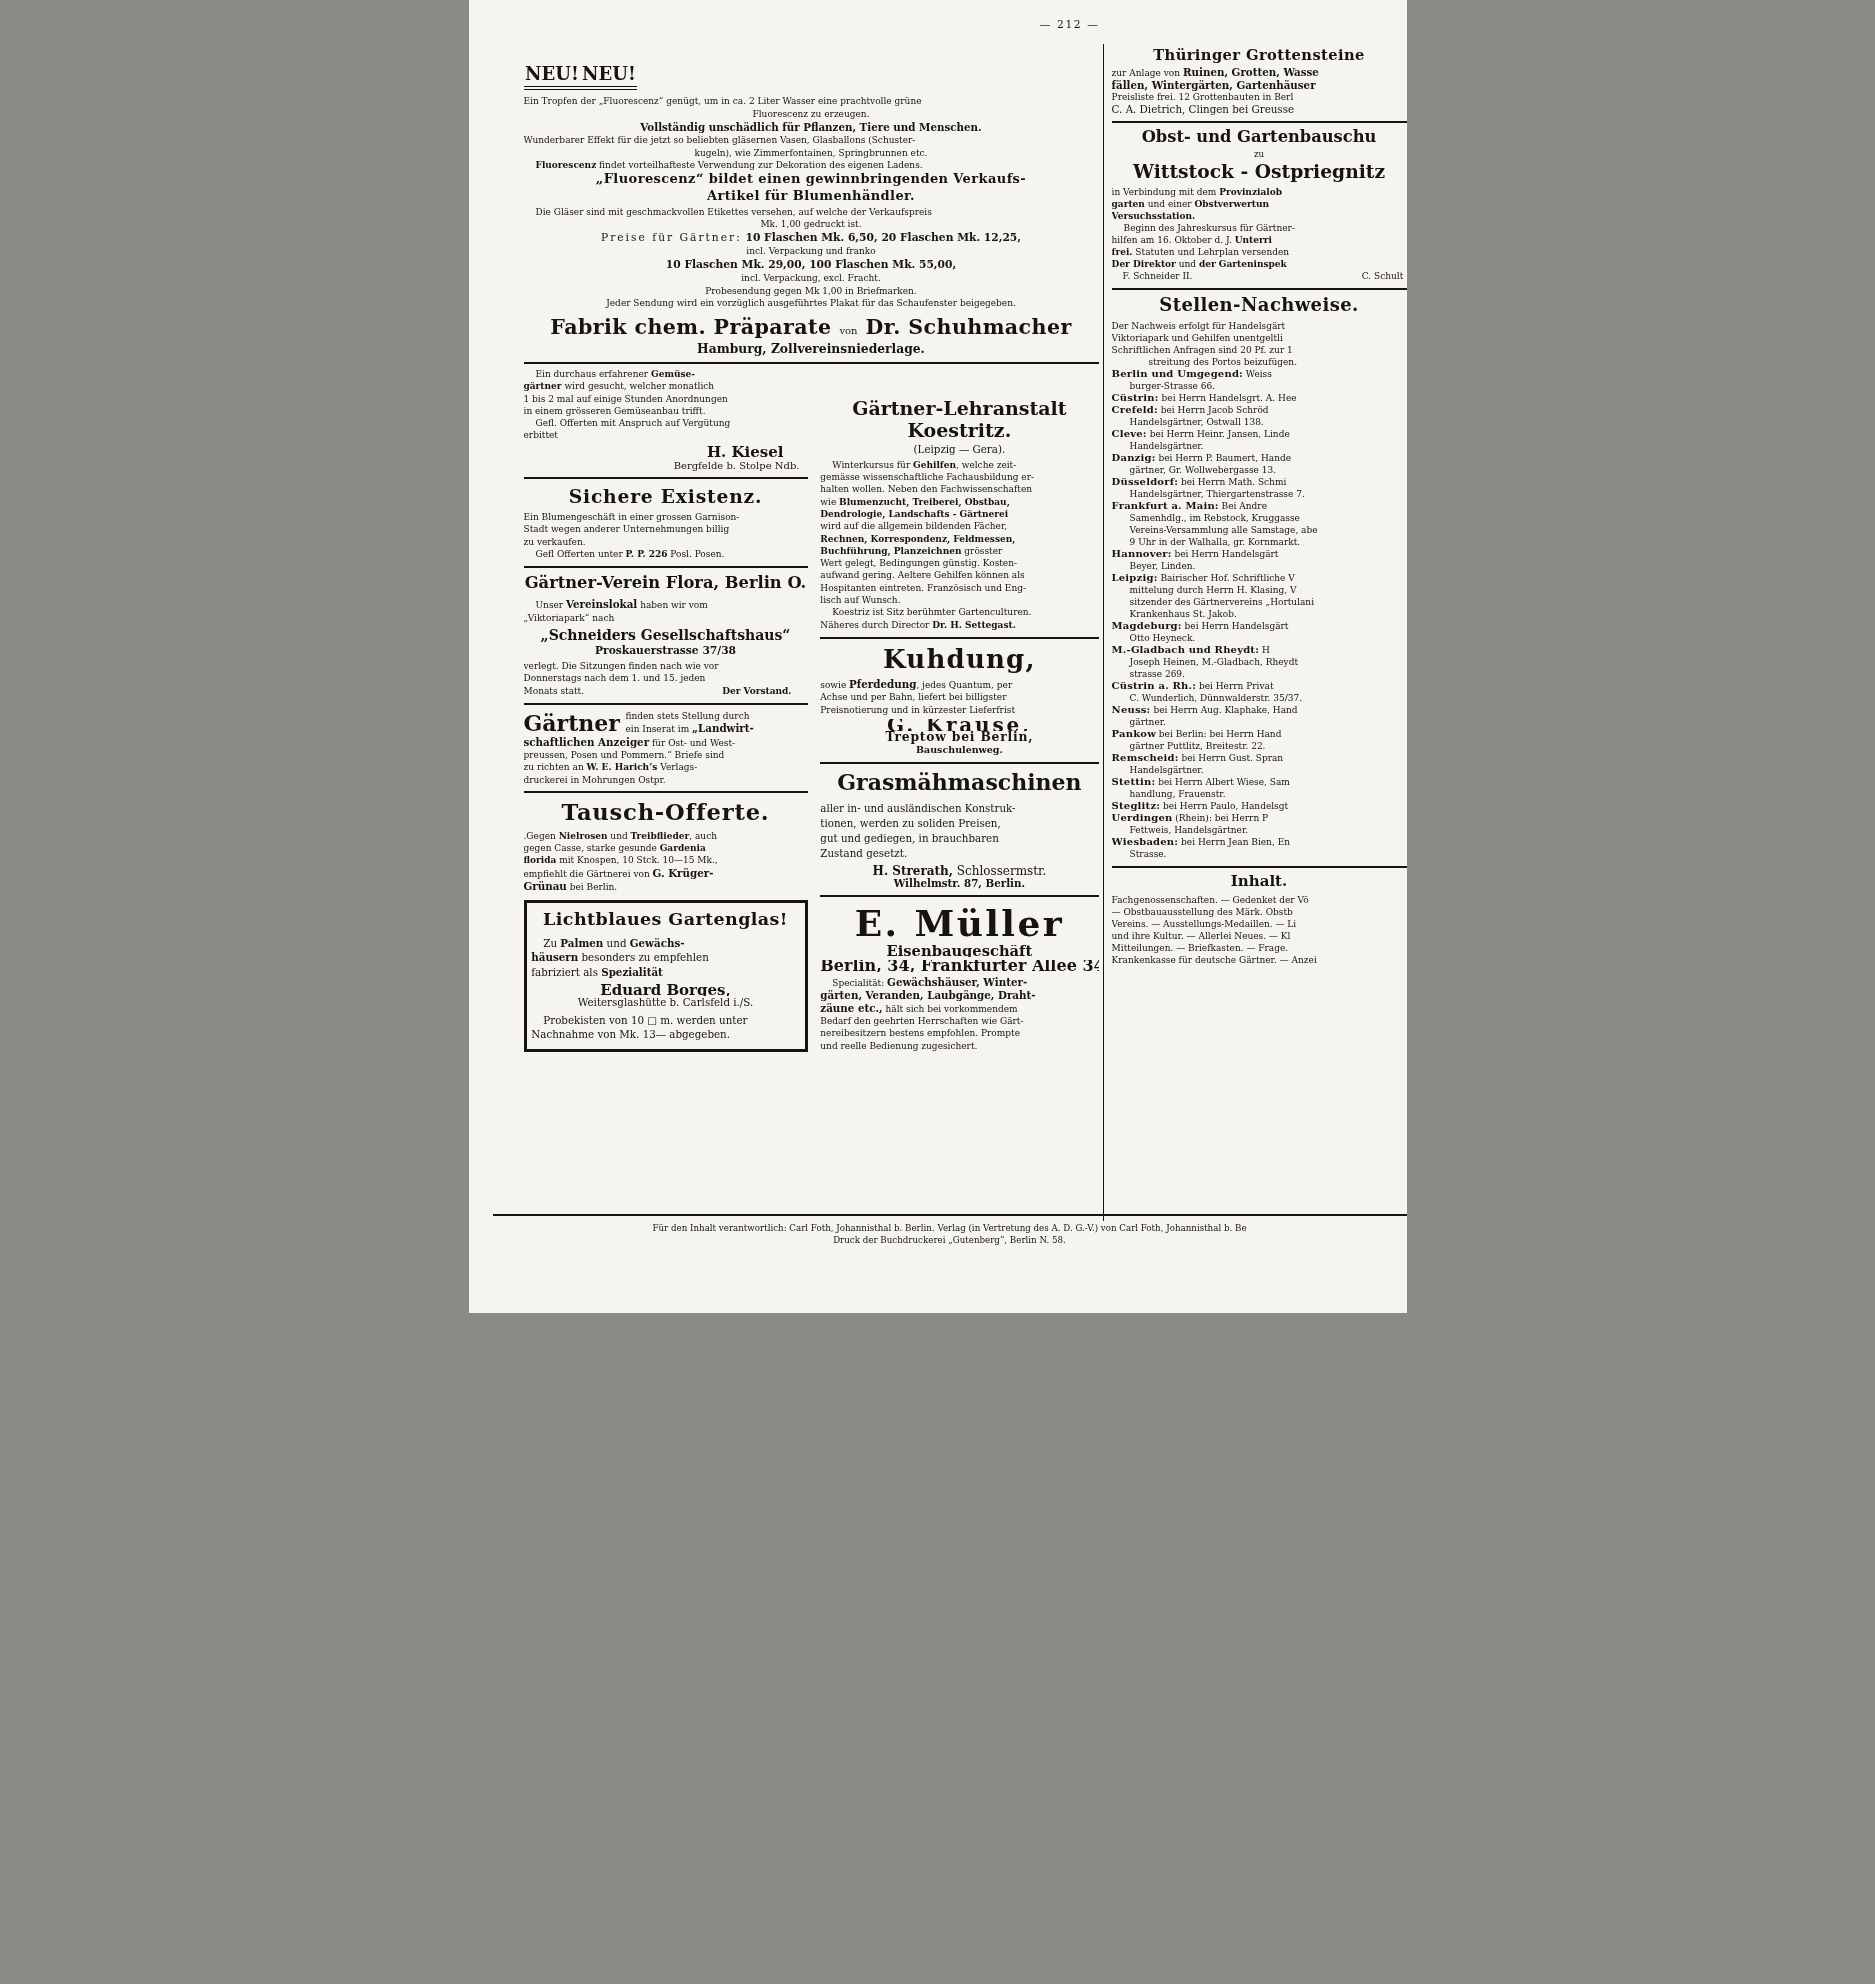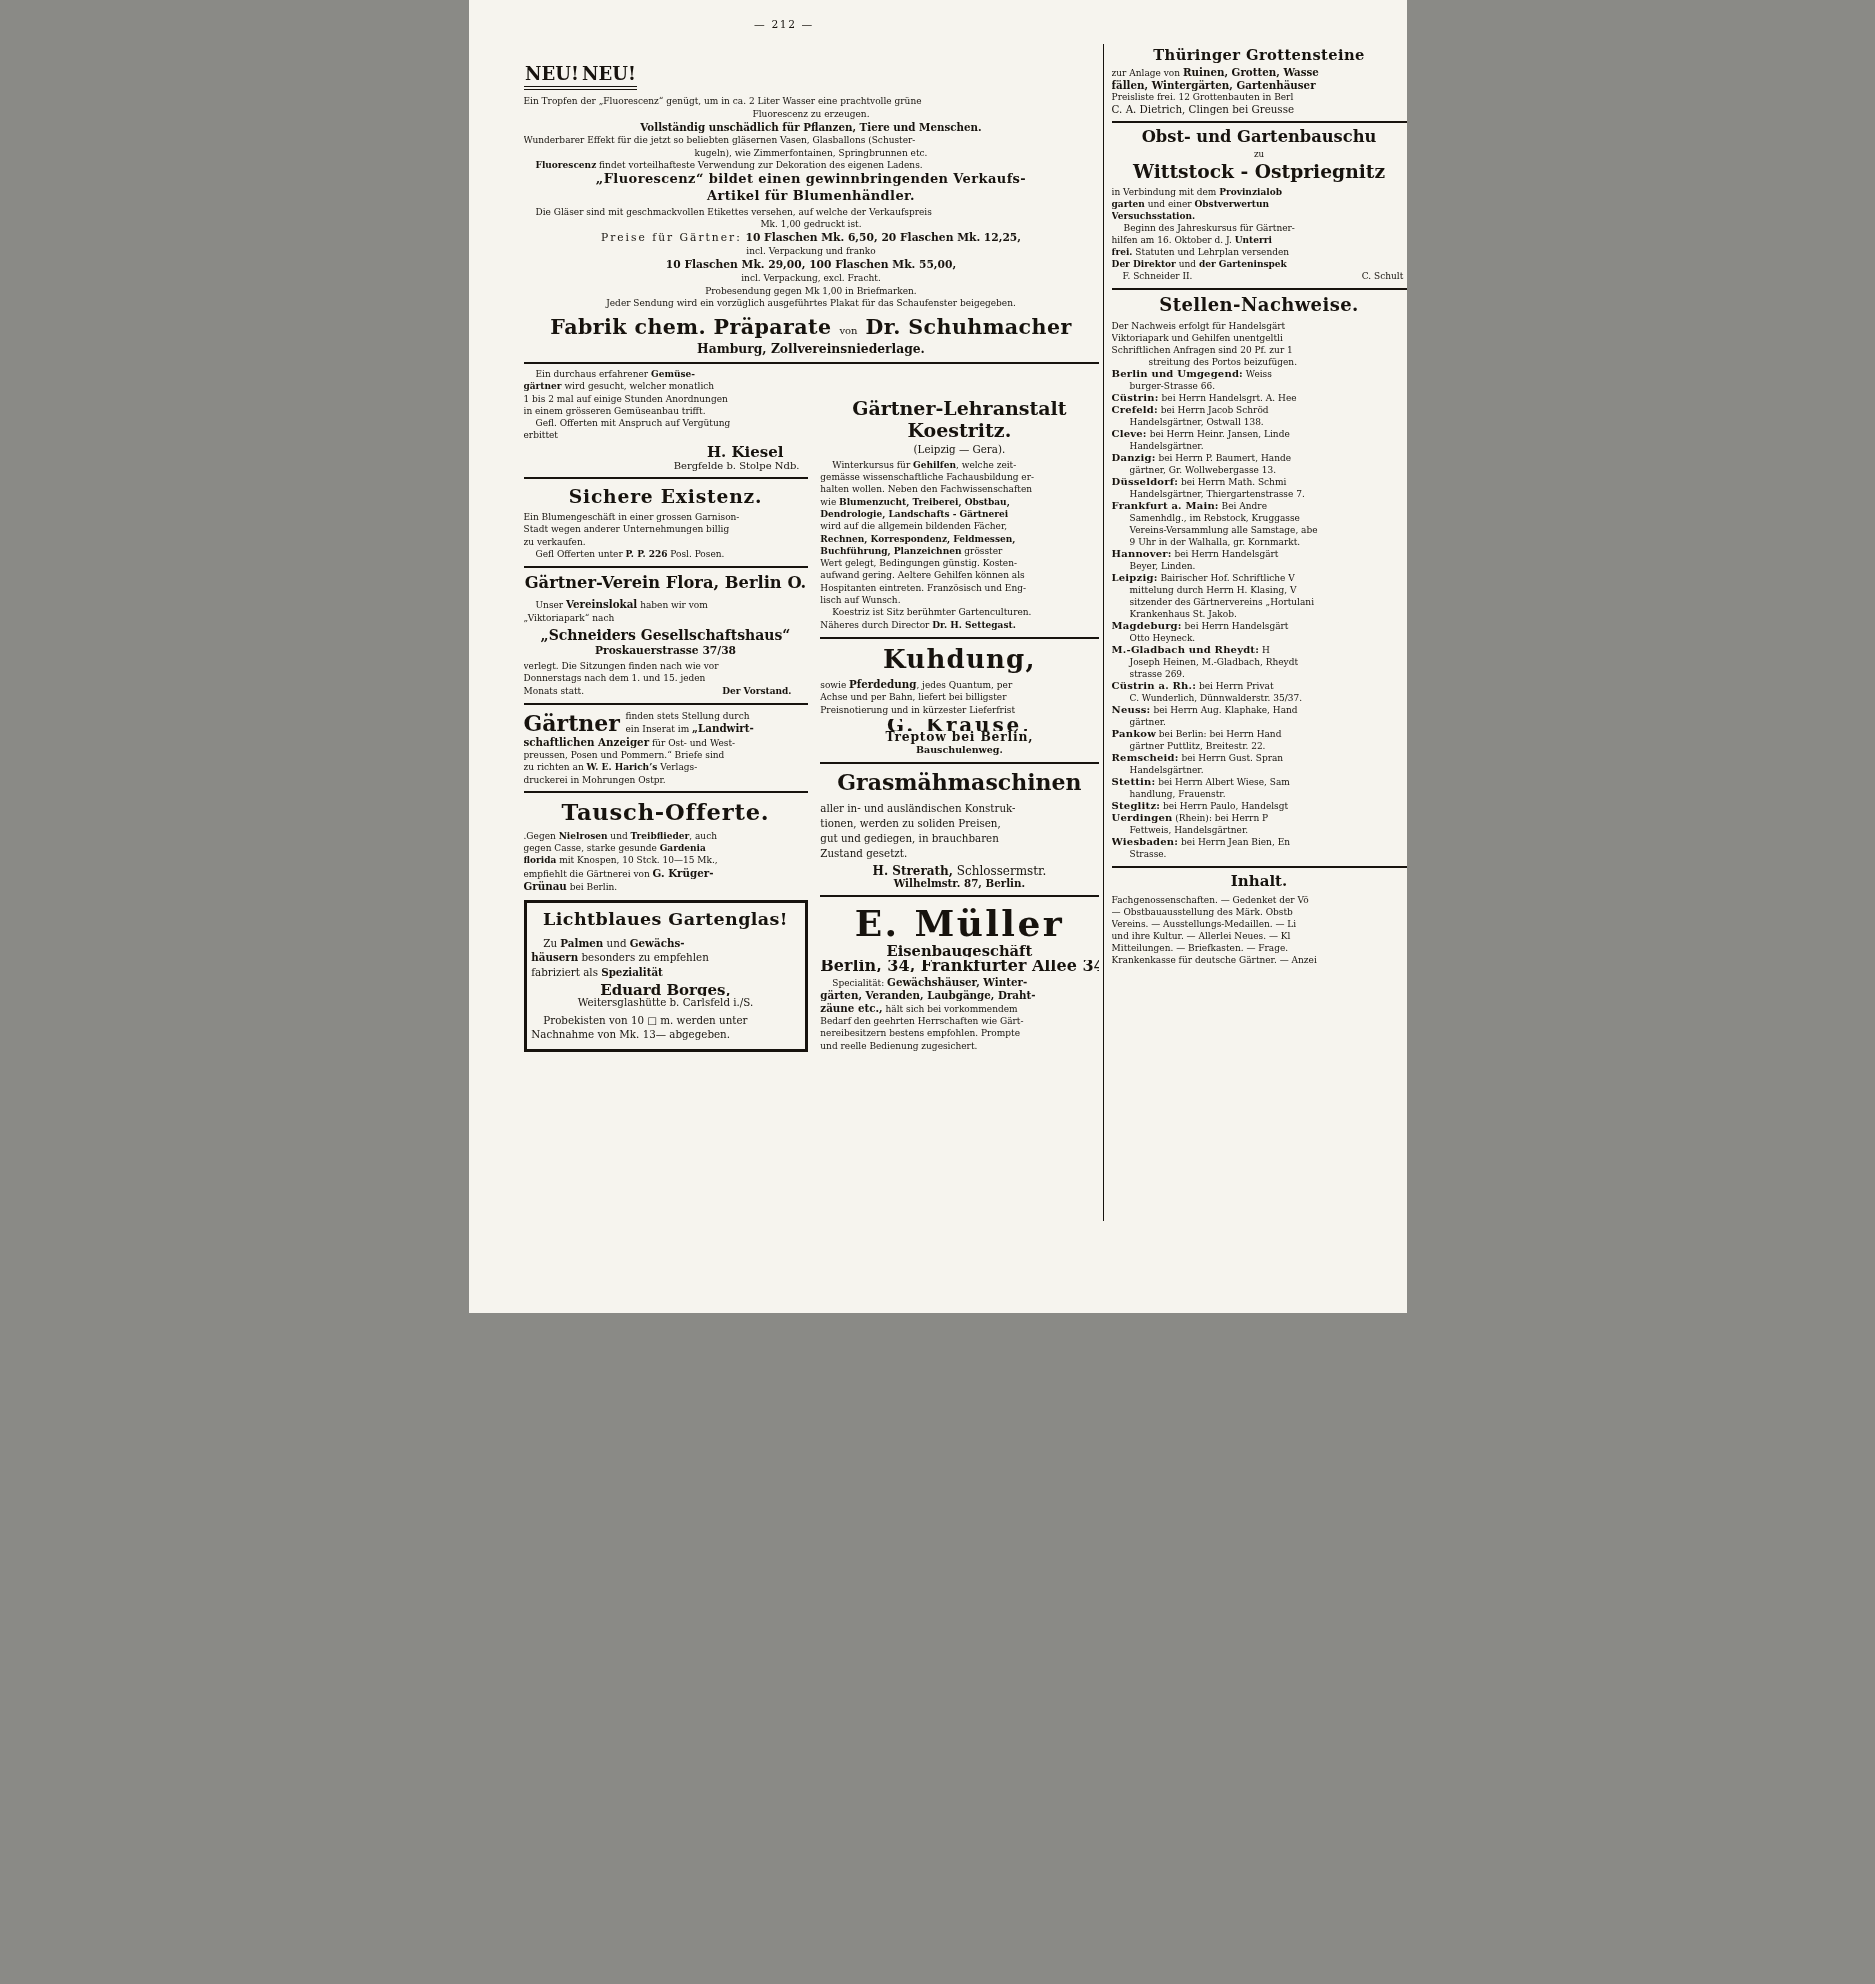--- a/index.html
+++ b/index.html
@@ -1,20 +1,20 @@
 <!DOCTYPE html>
 <html style="font-size:6.4px"><head>
 <meta charset="utf-8">
 <style>
   html,body{margin:0;padding:0;background:#8a8a86;}
   .page{position:relative;width:938px;height:1313px;margin:0 auto;background:#f6f4ee;
         color:#17130e;font-family:"DejaVu Serif","Liberation Serif",serif;overflow:hidden;}
   .line{white-space:nowrap;overflow:hidden;}
   .c{text-align:center}.b{font-weight:bold}
-  .pageno{position:absolute;top:17.5px;left:0;width:631px;font-size:10.7px;letter-spacing:1.6px;}
+  .pageno{position:absolute;top:17.5px;left:0;width:631px;font-size:10.7px;letter-spacing:1.6px;text-align:right;}
   .content{position:absolute;top:44px;left:55px;right:0;height:1177px;display:flex;}
   .main{width:575px;flex:none;}
   .vrule{flex:none;width:1.2px;background:#17130e;margin-left:4.8px;}
   .colR{flex:1;min-width:0;padding-left:7.1px;font-size:9px;line-height:12px;}
   
   .flu-head{display:flex;align-items:flex-start;}
   .neu{flex:none;font-weight:bold;font-size:18px;line-height:1;border-bottom:4.4px double #17130e;
        padding:1.6px 1.6px 3.2px;margin-top:19px;}
   .flu-titles{flex:1;min-width:0;}
   .flu-t1{font-size:35px;line-height:38px;}
@@ -413,15 +413,20 @@
         <div class="line">— Obstbauausstellung des Märk. Obstb</div>
         <div class="line">Vereins. — Ausstellungs-Medaillen. — Li</div>
         <div class="line">und ihre Kultur. — Allerlei Neues. — Kl</div>
         <div class="line">Mitteilungen. — Briefkasten. — Frage.</div>
         <div class="line">Krankenkasse für deutsche Gärtner. — Anzei</div>
       </section>
 
     </div>
   </div>
 
+  <div class="footer">
+    <div class="frule"></div>
+    <div class="line c fline">Für den Inhalt verantwortlich: Carl Foth, Johannisthal b. Berlin.   Verlag (in Vertretung des A. D. G.-V.) von Carl Foth, Johannisthal b. Be</div>
+    <div class="line c fline">Druck der Buchdruckerei „Gutenberg“, Berlin N. 58.</div>
+  </div>
 
 </div>
 
 
 </body></html>

